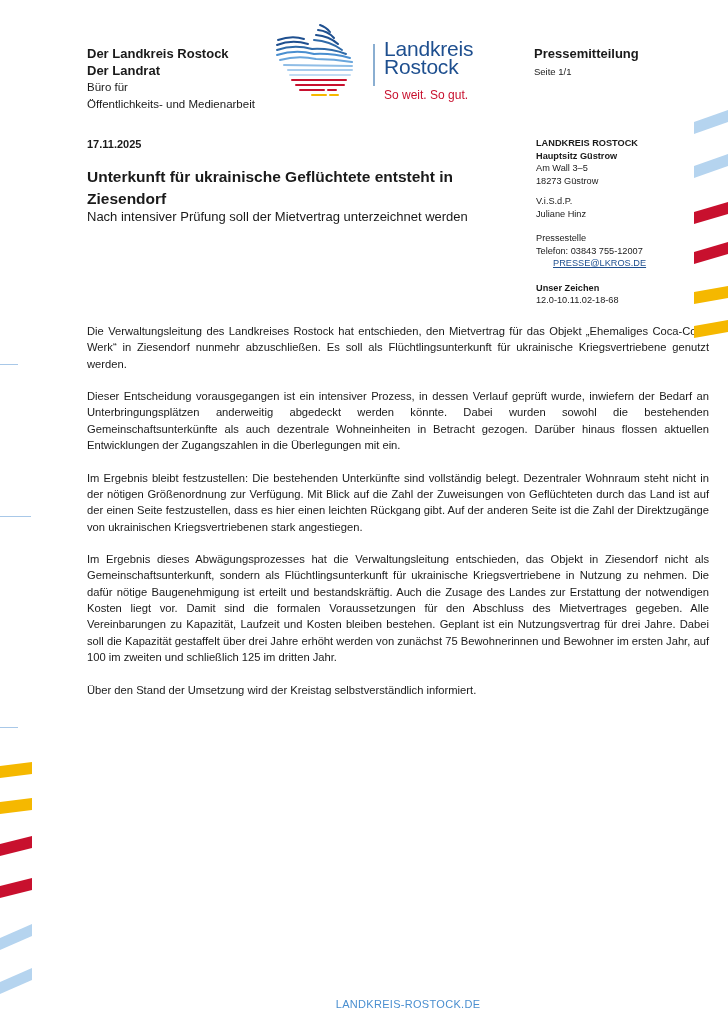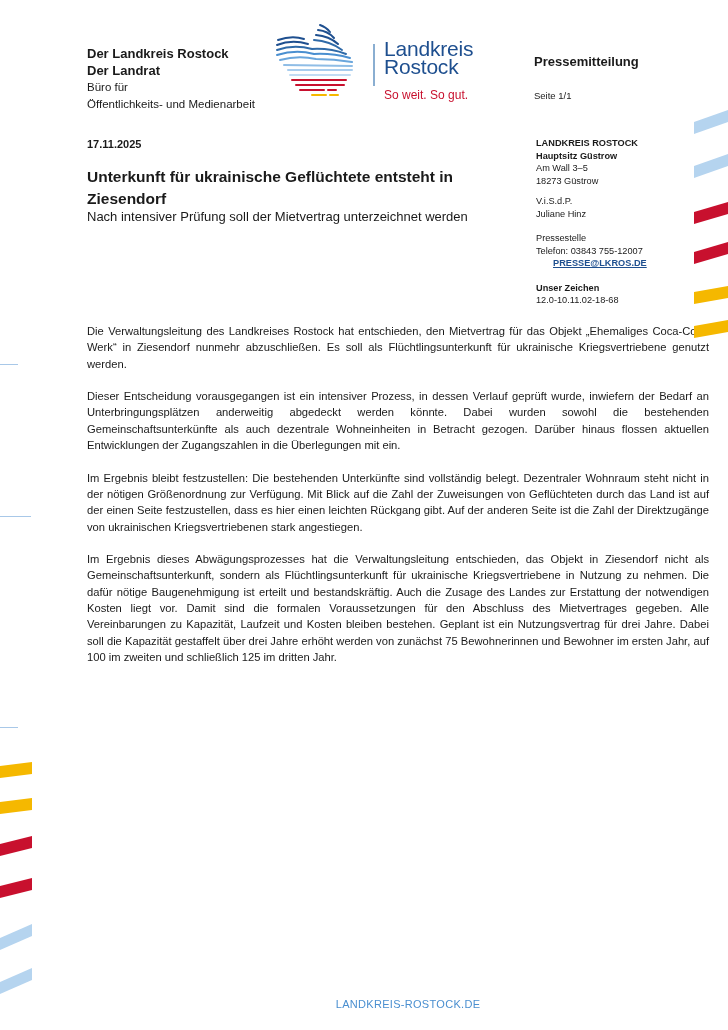--- a/index.html
+++ b/index.html
@@ -9,29 +9,29 @@
     }
     .abs { position: absolute; }
     .sender { left: 87px; top: 45px; font-size: 12.5px; line-height: 17px; }
     .sender .b { font-weight: bold; font-size: 13px; }
     .sender .n { font-size: 11.5px; }
     .logo { left: 274px; top: 22px; width: 200px; height: 78px; }
     .logo-text { left: 384px; top: 40px; }
     .logo-title { color: #1e4f8f; font-weight: normal; font-size: 21px; line-height: 18px; letter-spacing: -0.2px; }
     .logo-slogan { color: #c8102e; font-size: 12px; line-height: 15px; margin-top: 12px; }
     .logo-divider { left: 373px; top: 44px; width: 2px; height: 42px; background: #8aaed1; }
-    .press-title { left: 534px; top: 46px; font-weight: bold; font-size: 13px; margin-top: 8px; }
-    .press-page { left: 534px; top: 66px; font-size: 9.5px; margin-top: 24px; }
+    .press-title { left: 534px; top: 46px; font-weight: bold; font-size: 13px; }
+    .press-page { left: 534px; top: 66px; font-size: 9.5px; }
     .date { left: 87px; top: 138px; font-weight: bold; font-size: 11px; }
     .headline { left: 87px; top: 166px; width: 400px; font-weight: bold; font-size: 15.5px; line-height: 22px; }
     .subheadline { left: 87px; top: 209px; font-size: 13px; }
     .info { left: 536px; top: 137px; font-size: 9.2px; line-height: 12.5px; width: 160px; }
     .info .b { font-weight: bold; }
     .info .gap { height: 8px; }
-    .info a { color: #1e4f8f; font-weight: bold; text-decoration: underline; padding-left: 17px; }
+    .info a { color: #1e4f8f; font-weight: normal; text-decoration: underline; padding-left: 17px; }
     .body-text { left: 87px; top: 323px; width: 622px; font-size: 11.2px; line-height: 16.3px; text-align: justify; }
     .body-text p { margin: 0 0 16.3px 0; }
     .footer { left: 0; width: 728px; top: 998px; text-align: center; color: #4a8fd0; font-size: 11px; letter-spacing: 0.3px; padding-left: 44px; }
     .fold { left: 0; height: 1px; background: #a8c8e8; }
     .stripes { position: absolute; }
   </style>
 </head>
 <body>
 
 <div class="abs sender">
@@ -92,20 +92,21 @@
   <div class="gap" style="height:12px"></div>
   <div class="b">Unser Zeichen</div>
   <div>12.0-10.11.02-18-68</div>
 </div>
 
 <div class="abs body-text">
   <p>Die Verwaltungsleitung des Landkreises Rostock hat entschieden, den Mietvertrag für das Objekt „Ehemaliges Coca-Cola-Werk“ in Ziesendorf nunmehr abzuschließen. Es soll als Flüchtlingsunterkunft für ukrainische Kriegsvertriebene genutzt werden.</p>
   <p>Dieser Entscheidung vorausgegangen ist ein intensiver Prozess, in dessen Verlauf geprüft wurde, inwiefern der Bedarf an Unterbringungsplätzen anderweitig abgedeckt werden könnte. Dabei wurden sowohl die bestehenden Gemeinschaftsunterkünfte als auch dezentrale Wohneinheiten in Betracht gezogen. Darüber hinaus flossen aktuellen Entwicklungen der Zugangszahlen in die Überlegungen mit ein.</p>
   <p>Im Ergebnis bleibt festzustellen: Die bestehenden Unterkünfte sind vollständig belegt. Dezentraler Wohnraum steht nicht in der nötigen Größenordnung zur Verfügung. Mit Blick auf die Zahl der Zuweisungen von Geflüchteten durch das Land ist auf der einen Seite festzustellen, dass es hier einen leichten Rückgang gibt. Auf der anderen Seite ist die Zahl der Direktzugänge von ukrainischen Kriegsvertriebenen stark angestiegen.</p>
   <p>Im Ergebnis dieses Abwägungsprozesses hat die Verwaltungsleitung entschieden, das Objekt in Ziesendorf nicht als Gemeinschaftsunterkunft, sondern als Flüchtlingsunterkunft für ukrainische Kriegsvertriebene in Nutzung zu nehmen. Die dafür nötige Baugenehmigung ist erteilt und bestandskräftig. Auch die Zusage des Landes zur Erstattung der notwendigen Kosten liegt vor. Damit sind die formalen Voraussetzungen für den Abschluss des Mietvertrages gegeben. Alle Vereinbarungen zu Kapazität, Laufzeit und Kosten bleiben bestehen. Geplant ist ein Nutzungsvertrag für drei Jahre. Dabei soll die Kapazität gestaffelt über drei Jahre erhöht werden von zunächst 75 Bewohnerinnen und Bewohner im ersten Jahr, auf 100 im zweiten und schließlich 125 im dritten Jahr.</p>
+  <p>Über den Stand der Umsetzung wird der Kreistag selbstverständlich informiert.</p>
 </div>
 
 <div class="abs fold" style="top:364px;width:18px;"></div>
 <div class="abs fold" style="top:516px;width:31px;"></div>
 <div class="abs fold" style="top:727px;width:18px;"></div>
 
 <svg class="stripes" style="left:694px;top:100px;" width="34" height="240" viewBox="0 0 34 240">
   <polygon points="0,22 34,10 34,22 0,34" fill="#b5d4ef"></polygon>
   <polygon points="0,66 34,54 34,66 0,78" fill="#b5d4ef"></polygon>
   <polygon points="0,112 34,102 34,114 0,124" fill="#c8102e"></polygon>

